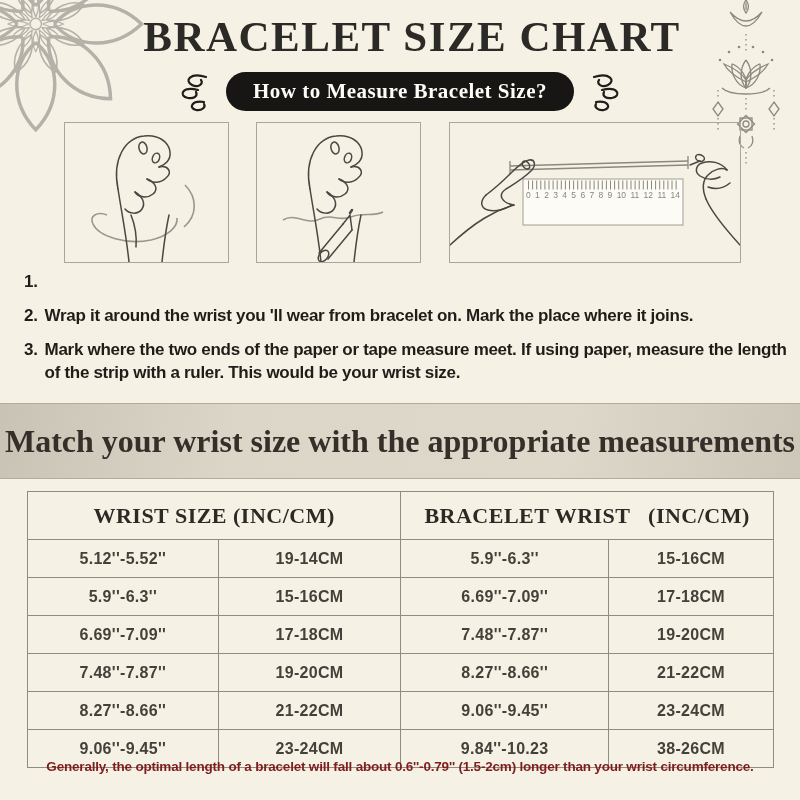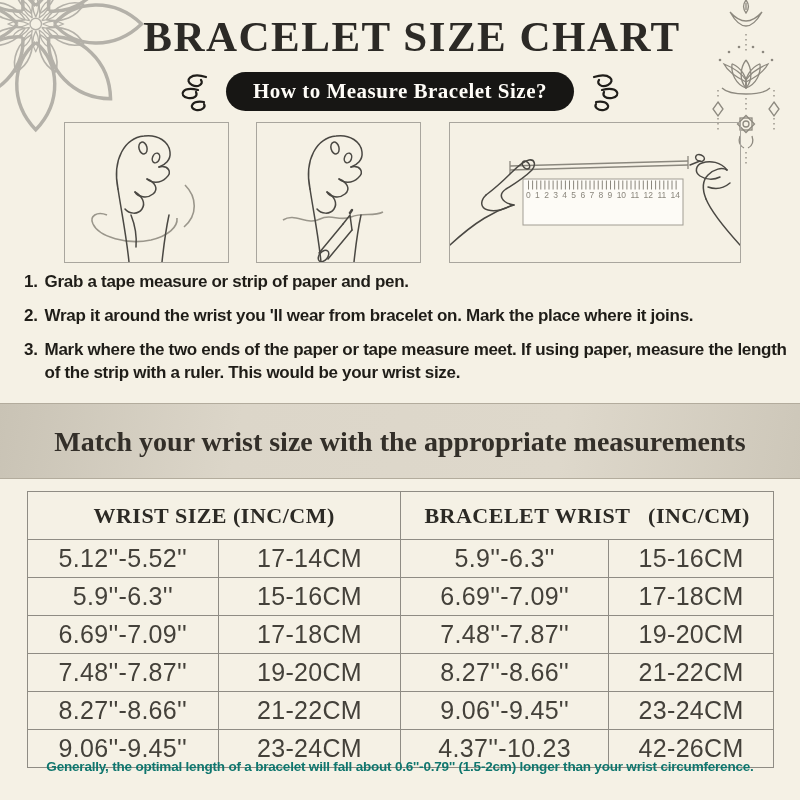--- a/index.html
+++ b/index.html
@@ -45,36 +45,36 @@
   .steps{position:absolute;left:24px;top:270px;width:772px;}
   .step{display:flex;margin-bottom:10px;
     font-size:17px;font-weight:bold;color:#1f1d18;line-height:1.4;letter-spacing:-0.3px;}
   .step-num{flex:0 0 auto;margin-right:7px;}
   
   .banner{
     position:absolute;left:0;top:403px;width:800px;height:76px;box-sizing:border-box;
     background:linear-gradient(100deg,#c9c3b5,#dcd6c9 30%,#ded8cb 70%,#cdc7b9);
     border-top:1px solid #b3ac9d;border-bottom:1px solid #b3ac9d;
     display:flex;flex-direction:column;justify-content:center;align-items:center;
-    font-family:"Liberation Serif",serif;font-weight:bold;font-size:28px;
+    font-family:"Liberation Serif",serif;font-weight:bold;font-size:32px;
     color:#332f29;line-height:1.25;text-align:center;
   }
   
   .size-table-wrap{position:absolute;left:27px;top:491px;width:747px;}
   table{border-collapse:collapse;width:100%;}
   th,td{border:1px solid #8f8c84;text-align:center;}
   th{
     font-family:"Liberation Serif",serif;font-weight:bold;font-size:22px;
     color:#2c2a25;height:45px;white-space:pre;letter-spacing:0.5px;
   }
-  td{font-size:25px;font-weight:normal;color:#44413a;height:35px;letter-spacing:0.3px;}
+  td{font-size:16px;font-weight:bold;color:#44413a;height:35px;letter-spacing:0.3px;}
   
   .note{
     position:absolute;left:0;top:759px;width:100%;text-align:center;
-    font-size:13.5px;font-weight:bold;color:#0f766e;letter-spacing:-0.2px;
+    font-size:13.5px;font-weight:bold;color:#7f1d1d;letter-spacing:-0.2px;
   }
   svg{display:block;}
 </style>
 </head>
 <body>
 
 <div class="page">
 
   <svg class="mandala" width="230" height="230" viewBox="0 0 200 200">
     <g stroke="#b4b1a9" fill="none">
@@ -255,21 +255,20 @@
         <span class="rnum">12</span>
         <span class="rnum">11</span>
         <span class="rnum">14</span>
       </div>
   </div>
 
   <div class="steps">
 
       <div class="step">
         <span class="step-num">1.</span>
-        <span class="step-text">Grab a tape measure or strip of paper and pen.</span>
       </div>
 
       <div class="step">
         <span class="step-num">2.</span>
         <span class="step-text">Wrap it around the wrist you 'll wear from bracelet on. Mark the place where it joins.</span>
       </div>
 
       <div class="step">
         <span class="step-num">3.</span>
         <span class="step-text">Mark where the two ends of the paper or tape measure meet. If using paper, measure the length of the strip with a ruler. This would be your wrist size.</span>
@@ -291,21 +290,21 @@
       <thead>
         <tr>
           <th colspan="2">WRIST SIZE (INC/CM)</th>
           <th colspan="2">BRACELET WRIST   (INC/CM)</th>
         </tr>
       </thead>
       <tbody>
 
           <tr>
             <td>5.12''-5.52''</td>
-            <td>17-14CM</td>
+            <td>19-14CM</td>
             <td>5.9''-6.3''</td>
             <td>15-16CM</td>
           </tr>
 
           <tr>
             <td>5.9''-6.3''</td>
             <td>15-16CM</td>
             <td>6.69''-7.09''</td>
             <td>17-18CM</td>
           </tr>
@@ -327,22 +326,22 @@
           <tr>
             <td>8.27''-8.66''</td>
             <td>21-22CM</td>
             <td>9.06''-9.45''</td>
             <td>23-24CM</td>
           </tr>
 
           <tr>
             <td>9.06''-9.45''</td>
             <td>23-24CM</td>
-            <td>4.37''-10.23</td>
-            <td>42-26CM</td>
+            <td>9.84''-10.23</td>
+            <td>38-26CM</td>
           </tr>
         </tbody>
     </table>
   </div>
 
   <div class="note">Generally, the optimal length of a bracelet will fall about 0.6''-0.79'' (1.5-2cm) longer than your wrist circumference.</div>
 
 </div>
 
 </body></html>

